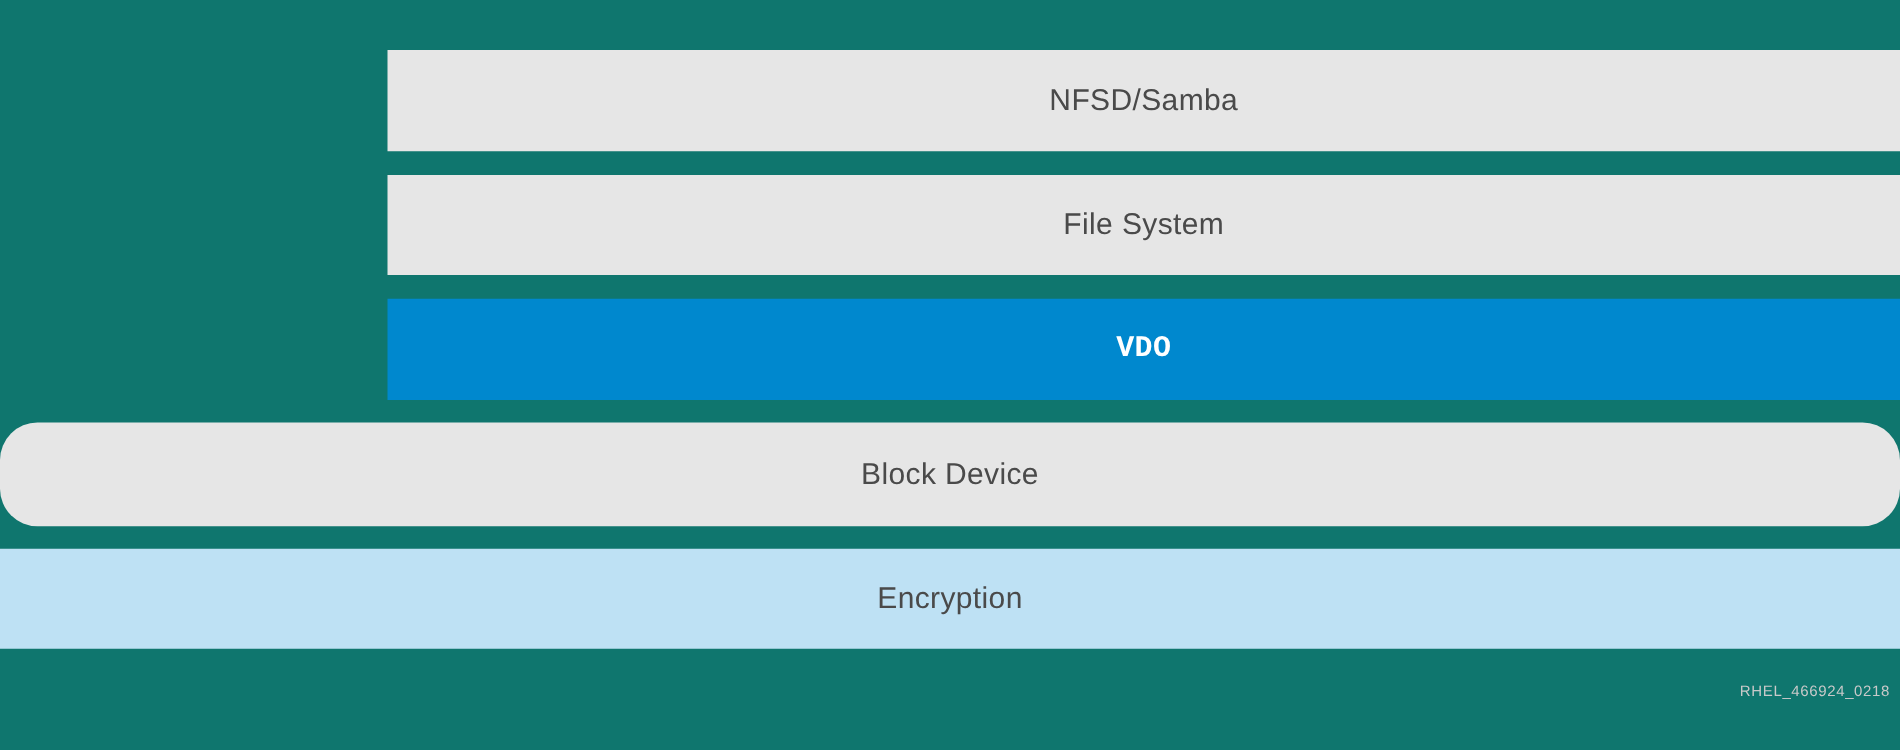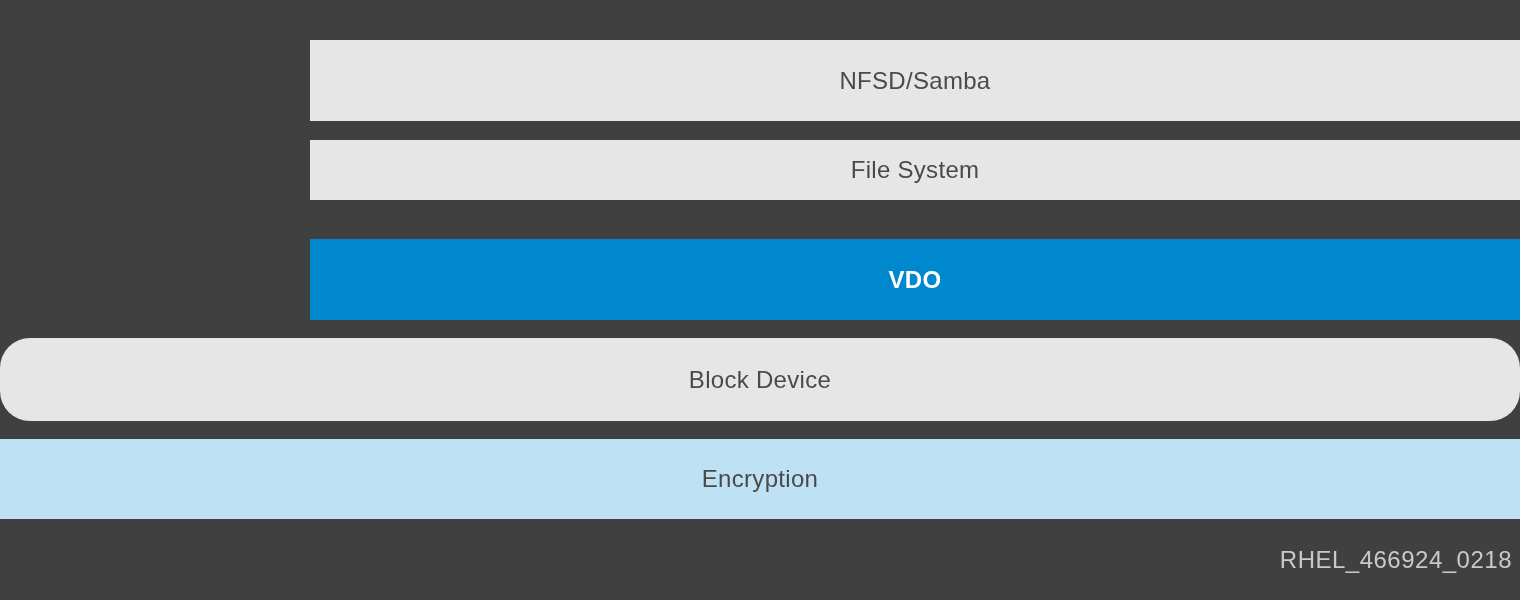--- a/index.html
+++ b/index.html
@@ -5,49 +5,49 @@
     html, body {
       margin: 0;
       padding: 0;
       background: #ffffff;
       font-family: "Liberation Sans", "DejaVu Sans", sans-serif;
     }
     .canvas {
       position: relative;
       width: 1520px;
       height: 600px;
-      background: #404040;
+      background: #0f766e;
       overflow: hidden;
     }
     .layer-box {
       position: absolute;
       display: flex;
       align-items: center;
       justify-content: center;
       font-size: 24px;
       color: #4a4a4a;
       letter-spacing: 0.3px;
     }
     .gray { background: #e6e6e6; }
-    .blue { background: #0088ce; }
+    .blue { background: #0088ce; font-family: Liberation Mono, monospace; }
     .lightblue { background: #bee1f4; }
 
     .box-nfsd       { left: 310px; top: 40px;  width: 1210px; height: 81px; }
-    .box-filesystem { left: 310px; top: 140px; width: 1210px; height: 60px; }
+    .box-filesystem { left: 310px; top: 140px; width: 1210px; height: 80px; }
     .box-uds        { left: 0px;   top: 239px; width: 288px;  height: 81px; }
     .box-vdo        { left: 310px; top: 239px; width: 1210px; height: 81px; }
     .box-vdo span   { color: #ffffff; font-weight: bold; }
     .box-block      { left: 0px;   top: 338px; width: 1520px; height: 83px; border-radius: 30px; }
     .box-encryption { left: 0px;   top: 439px; width: 1520px; height: 80px; align-items: center; }
 
     .watermark {
       position: absolute;
       right: 8px;
       top: 546px;
-      font-size: 24px;
+      font-size: 12px;
       color: #c9c9c9;
       letter-spacing: 0.5px;
       margin-left: 31px;
     }
   </style>
 </head>
 <body>
 
 <div class="canvas">
 

